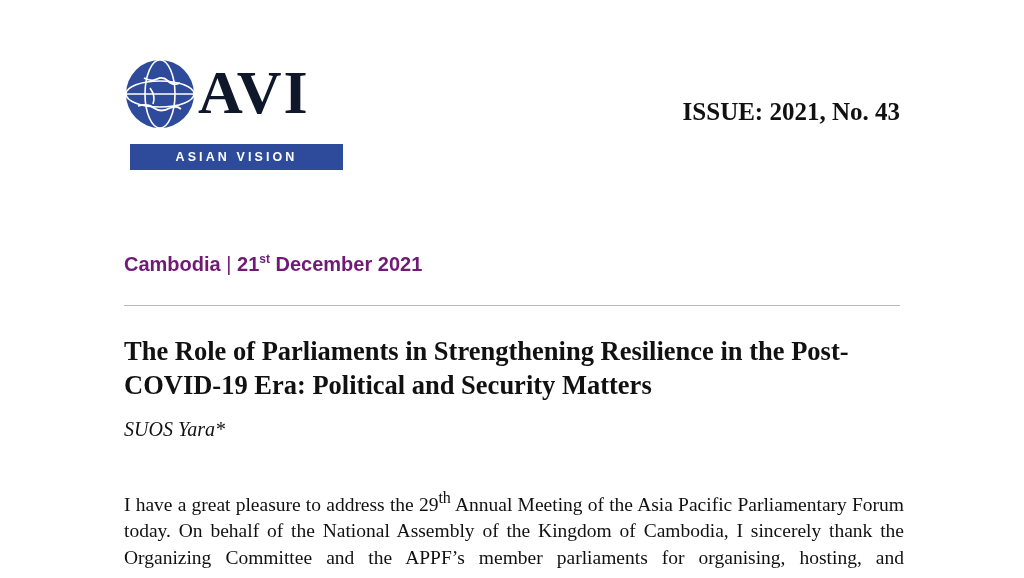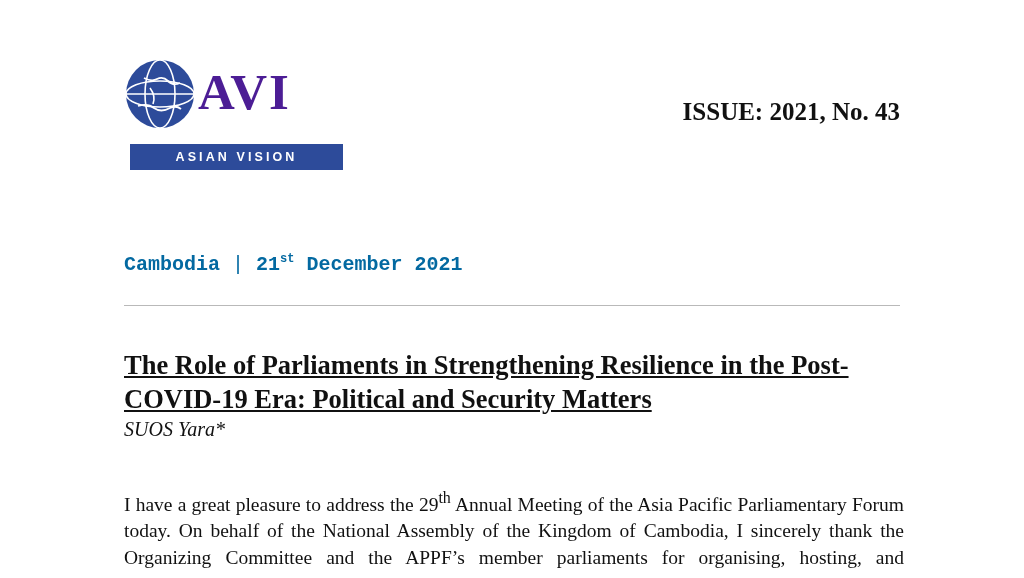--- a/index.html
+++ b/index.html
@@ -43,23 +43,23 @@
     top: 2px;
     width: 72px;
     height: 72px;
   }
   .logo-wordmark {
     position: absolute;
     left: 74px;
     top: -2px;
     font-family: "Liberation Serif", serif;
     font-weight: bold;
-    font-size: 51px;
+    font-size: 62px;
     letter-spacing: 2px;
-    color: #4c1d95;
+    color: #0f172a;
     line-height: 76px;
   }
   .logo-tagline-bar {
     position: absolute;
     left: 6px;
     top: 88px;
     width: 213px;
     height: 26px;
     background: #2d4b9a;
     color: #ffffff;
@@ -91,24 +91,24 @@
     font-weight: bold;
     font-size: 40px;
     letter-spacing: 1.2px;
     color: #3d4fa0;
   }
 
   .dateline {
     position: absolute;
     left: 124px;
     top: 252px;
-    font-family: Liberation Mono, monospace;
+    font-family: Liberation Sans, sans-serif;
     font-weight: bold;
     font-size: 20px;
-    color: #0369a1;
+    color: #701a75;
   }
   .dateline .sep {
     font-weight: normal;
   }
   .dateline sup {
     font-size: 12px;
     vertical-align: super;
   }
 
   .rule {
@@ -117,28 +117,27 @@
     top: 305px;
     width: 776px;
     height: 1px;
     background: #b9b9b9;
   }
 
   
   .article-title {
     position: absolute;
     left: 124px;
-    top: 330px;
+    top: 316px;
     width: 790px;
     font-family: "Liberation Serif", serif;
     font-weight: bold;
     font-size: 26.5px;
     line-height: 34px;
     color: #111111;
-    text-decoration: underline;
   }
 
   .author {
     position: absolute;
     left: 124px;
     top: 418px;
     font-family: Liberation Serif, serif;
     font-style: italic;
     font-size: 20px;
     color: #111111;

